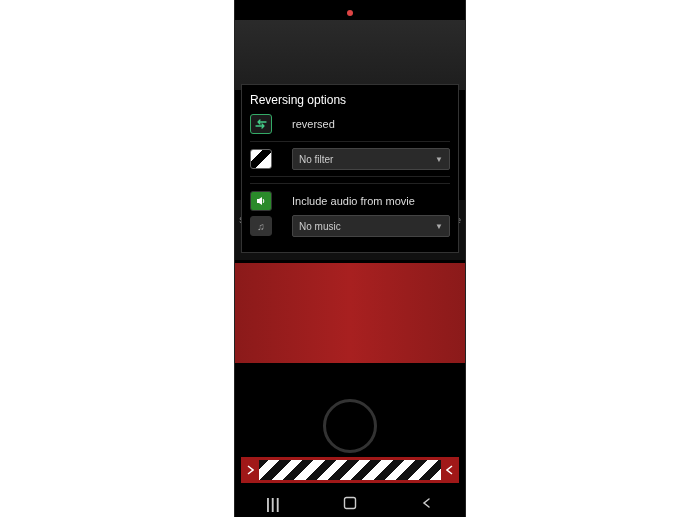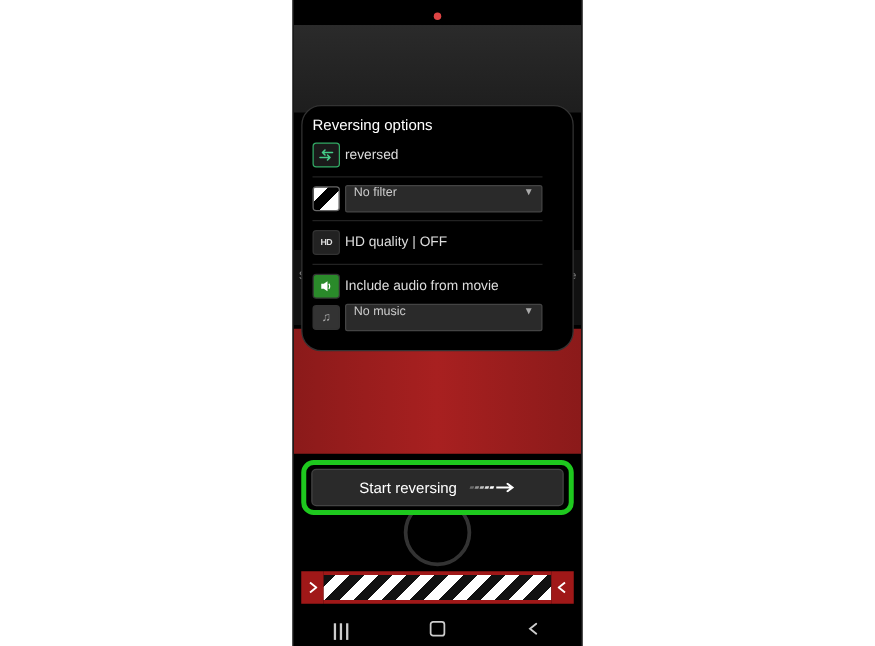--- a/index.html
+++ b/index.html
@@ -57,38 +57,38 @@
     color: #888;
     font-size: 9px;
   }
   .panel {
     position: absolute;
     top: 84px;
     left: 6px;
     right: 6px;
     background: #000;
     border: 1px solid #333;
-    border-radius: 16px;
-    padding: 8px 24px 12px 8px;
+    border-radius: 0;
+    padding: 8px 8px 12px 8px;
     z-index: 5;
   }
   .panel-title {
     color: #fff;
     font-size: 12px;
     margin-bottom: 6px;
   }
   .panel-sub {
     color: #888;
     font-size: 9px;
     margin-bottom: 4px;
   }
   .row {
     display: flex;
     align-items: center;
-    gap: 4px;
+    gap: 20px;
     margin: 3px 0;
     height: 22px;
   }
   .ic {
     width: 22px; height: 20px;
     background: #1a1a1a;
     border: 1px solid #333;
     border-radius: 3px;
     display: flex;
     align-items: center;
@@ -108,20 +108,21 @@
     background: #222;
     margin: 6px 0;
   }
   .drop {
     flex: 1;
     height: 22px;
     background: #2a2a2a;
     border: 1px solid #444;
     border-radius: 2px;
     display: flex;
+    align-items: center;
     justify-content: space-between;
     padding: 0 6px;
     color: #ccc;
     font-size: 10px;
   }
   .drop .caret {
     font-size: 8px;
     color: #aaa;
   }
   .ic-color {
@@ -274,24 +275,20 @@
     <div class="row">
       <div class="ic ic-color"></div>
       <div class="drop">
         <span>No filter</span>
         <span class="caret">▼</span>
       </div>
     </div>
 
     <div class="sep"></div>
 
-    <div class="row">
-      <div class="ic ic-hd">HD</div>
-      <div class="row-text">HD quality | OFF</div>
-    </div>
 
     <div class="sep"></div>
 
     <div class="row">
       <div class="ic ic-audio">
         <svg width="12" height="12" viewBox="0 0 12 12">
             <path d="M2 4v4h2l3 2V2L4 4H2z" fill="#fff"></path>
             <path d="M8 4c1 1 1 3 0 4" stroke="#fff" stroke-width="1" fill="none"></path>
           </svg>
       </div>
@@ -300,35 +297,20 @@
 
     <div class="row">
       <div class="ic ic-music">♫</div>
       <div class="drop">
         <span>No music</span>
         <span class="caret">▼</span>
       </div>
     </div>
   </div>
 
-  <div class="cta-wrap">
-    <div class="cta">
-      <span>Start reversing</span>
-      <span class="cta-arrow">
-        <span class="dash"></span>
-          <span class="dash"></span>
-          <span class="dash"></span>
-          <span class="dash"></span>
-          <span class="dash"></span>
-        <svg width="16" height="8" viewBox="0 0 16 8">
-            <path d="M0 4h12M9 1l4 3-4 3" stroke="#fff" stroke-width="1.6" fill="none" stroke-linecap="round"></path>
-          </svg>
-      </span>
-    </div>
-  </div>
 
   <div class="timeline">
     <div class="tl-btn">
       <svg width="8" height="10" viewBox="0 0 8 10">
           <path d="M2 1l5 4-5 4" stroke="#fff" stroke-width="1.5" fill="none"></path>
         </svg>
     </div>
     <div class="tl-track"></div>
     <div class="tl-btn">
       <svg width="8" height="10" viewBox="0 0 8 10">

